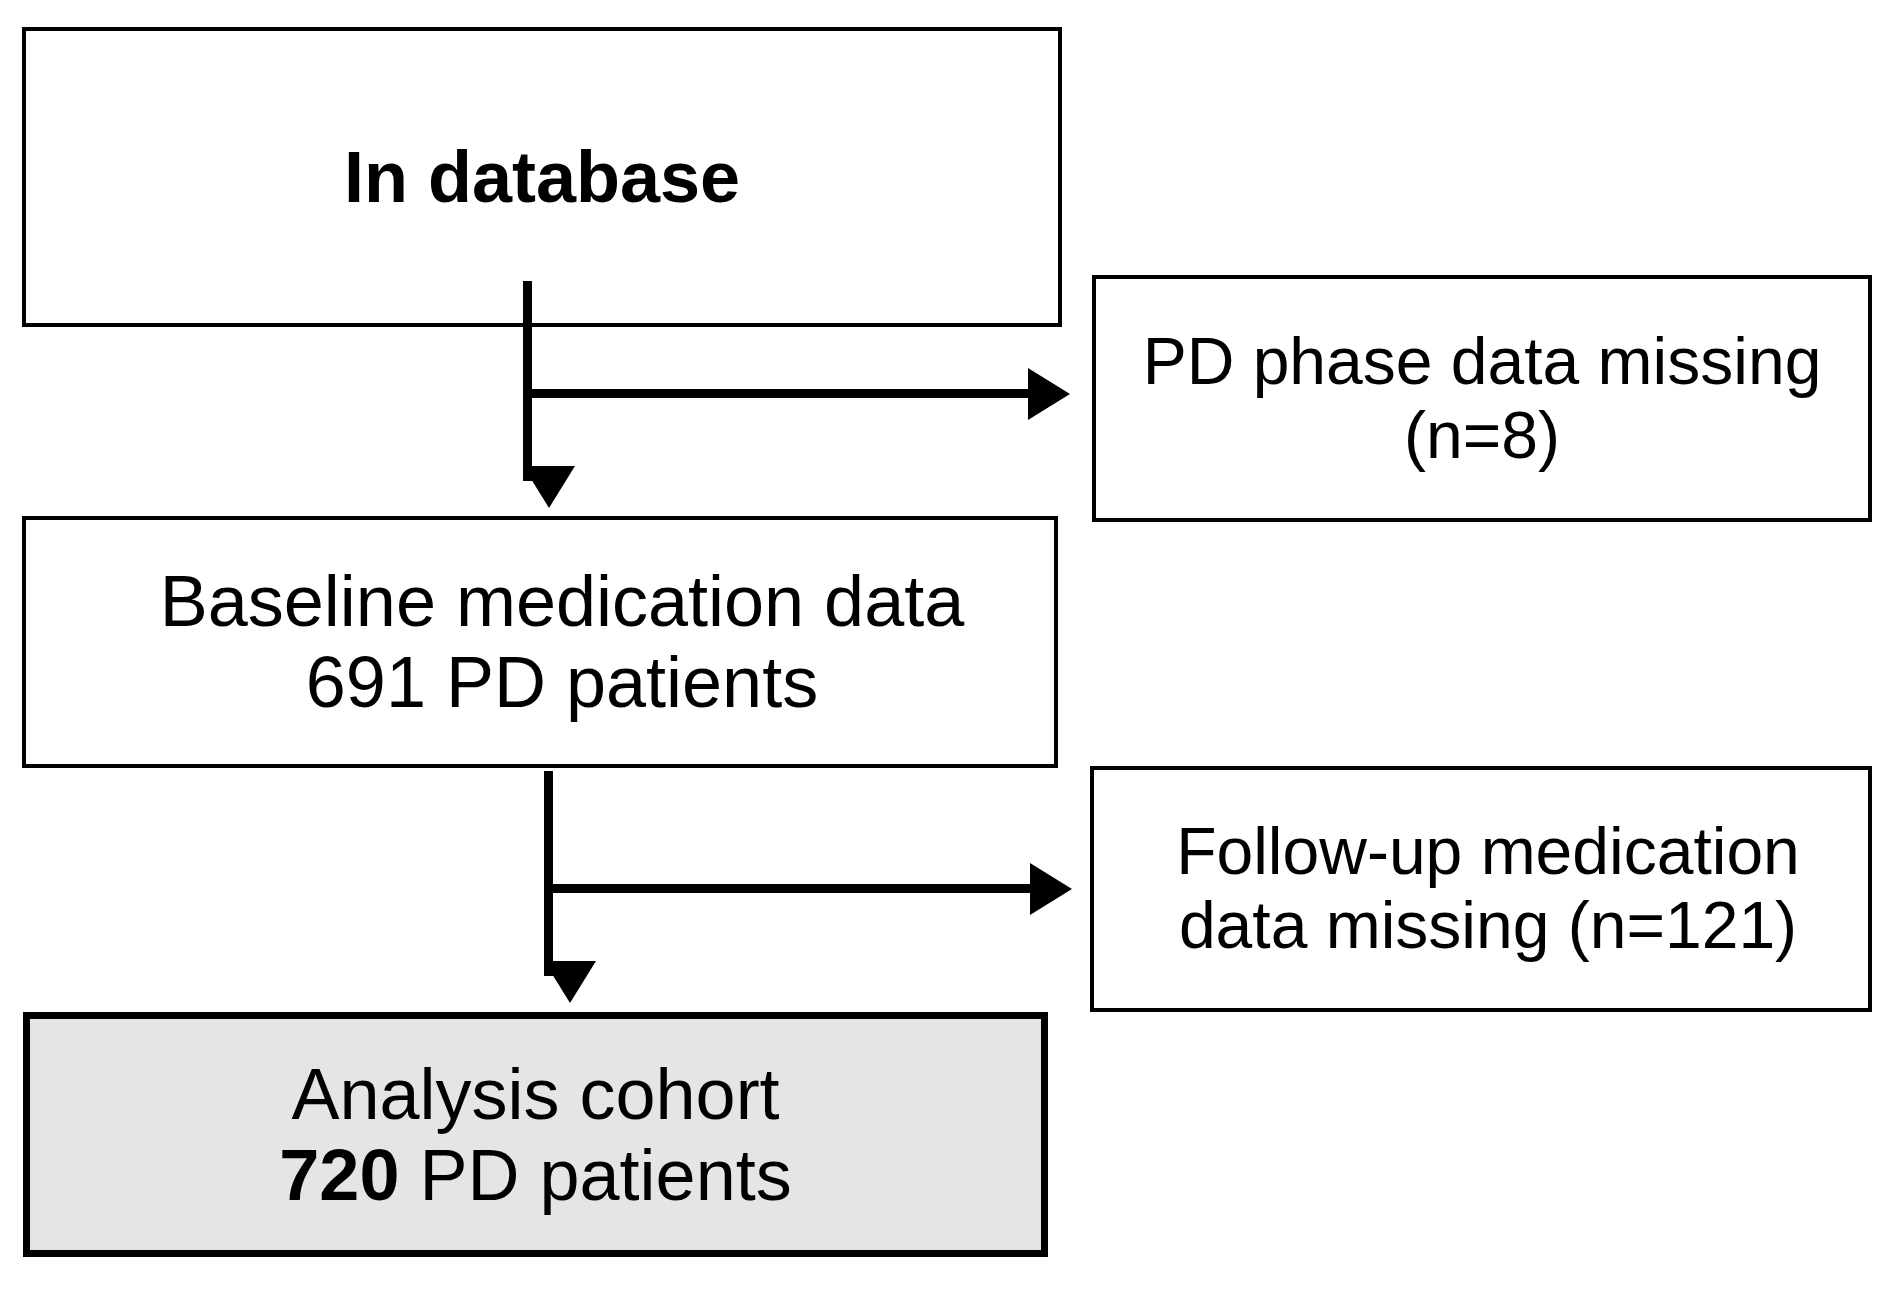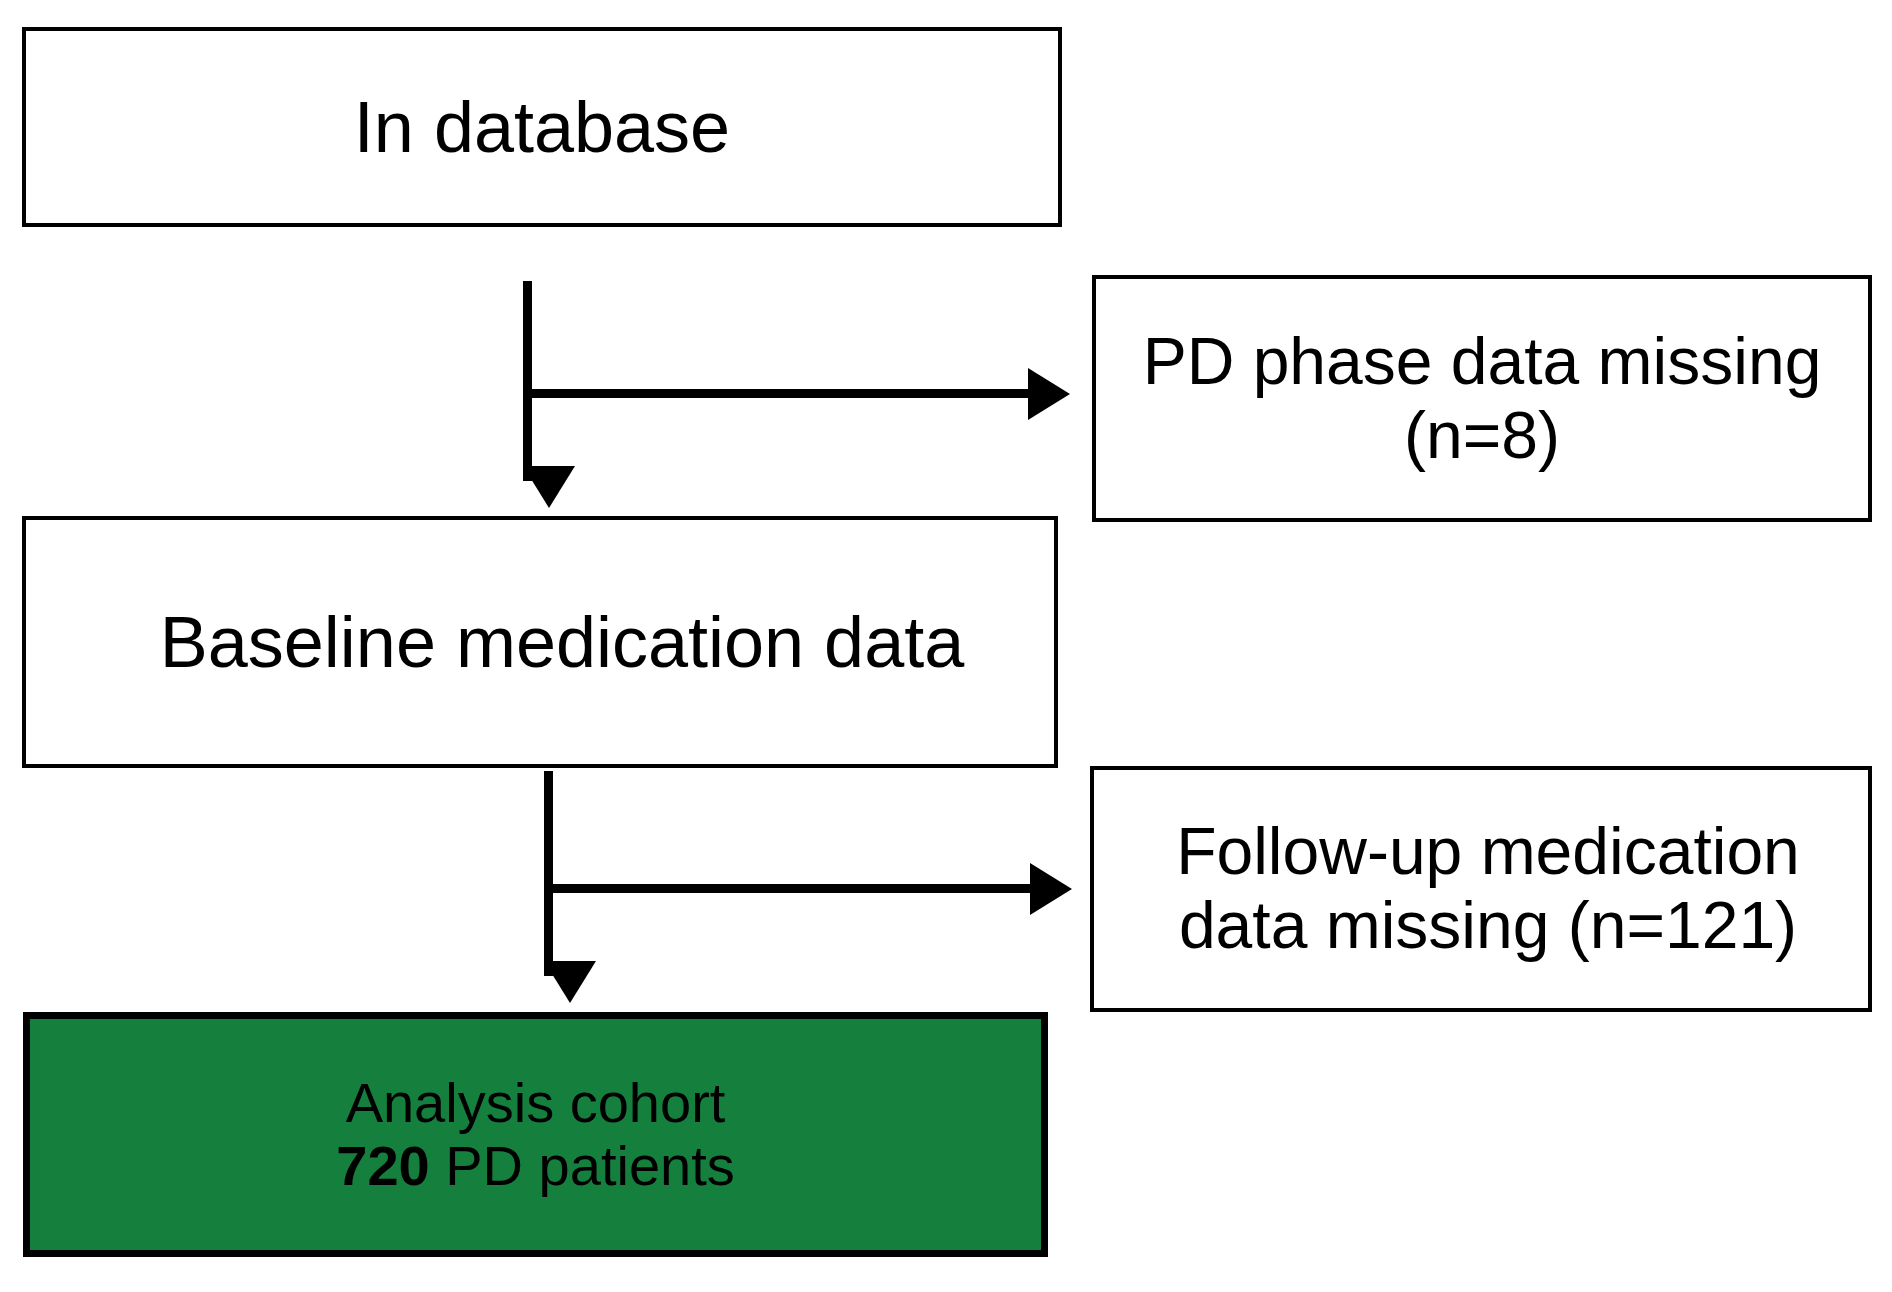--- a/index.html
+++ b/index.html
@@ -38,28 +38,28 @@
     white-space: nowrap;
   }
 
   
   .node-primary { font-size: 72px; }
   
   .node-exclusion { font-size: 66px; }
 
   
   .node-final {
-    background: #15803d;
+    background: #e5e5e5;
     border: 7px solid #000000;
-    font-size: 56px;
+    font-size: 72px;
   }
   .node-final .strong { font-weight: bold; }
 
   
-  #box-in-database       { left: 22px;   top: 27px;   width: 1040px; height: 200px; }
+  #box-in-database       { left: 22px;   top: 27px;   width: 1040px; height: 300px; font-weight: bold; }
   #box-baseline-medication { left: 22px; top: 516px;  width: 1036px; height: 252px; padding-left: 44px; }
   #box-analysis-cohort   { left: 23px;   top: 1012px; width: 1025px; height: 245px; }
   #box-pd-phase-missing  { left: 1092px; top: 275px;  width: 780px;  height: 247px; }
   #box-followup-missing  { left: 1090px; top: 766px;  width: 782px;  height: 246px; padding-left: 14px; }
 
   
   .conn {
     position: absolute;
     background: #000000;
   }
@@ -101,20 +101,21 @@
 <body>
 
 <div id="canvas">
 
   <div class="node node-primary" id="box-in-database">
     <span class="line">In database</span>
   </div>
 
   <div class="node node-primary" id="box-baseline-medication">
     <span class="line">Baseline medication data</span>
+    <span class="line">691 PD patients</span>
   </div>
 
   <div class="node node-final" id="box-analysis-cohort">
     <span class="line">Analysis cohort</span>
     <span class="line"><span class="strong">720</span><span> PD patients</span></span>
   </div>
 
   <div class="node node-exclusion" id="box-pd-phase-missing">
     <span class="line">PD phase data missing</span>
     <span class="line">(n=8)</span>

